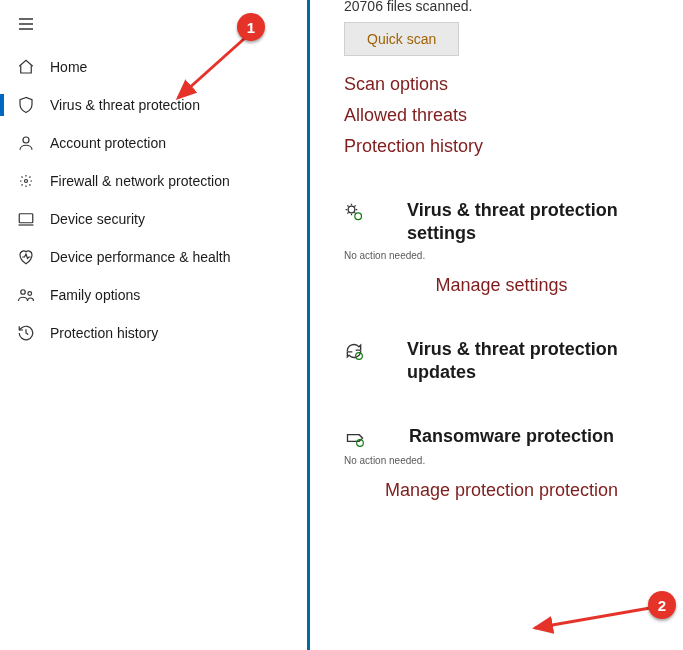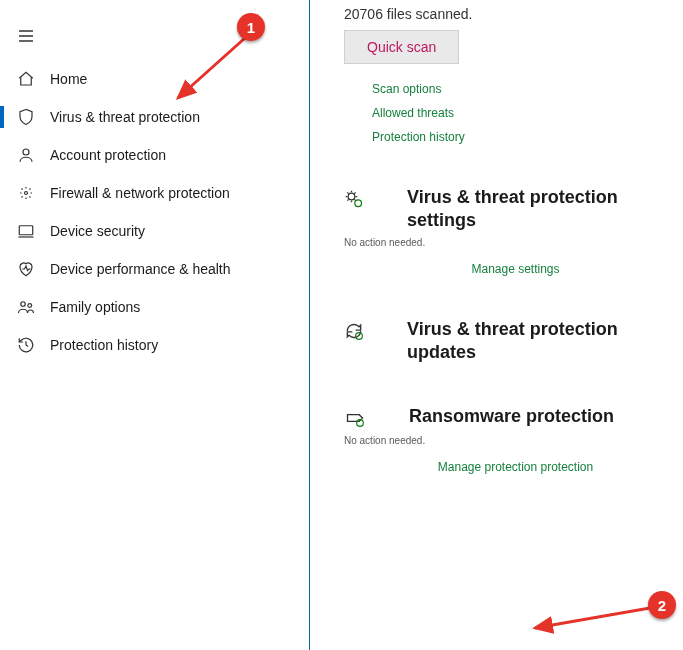--- a/index.html
+++ b/index.html
@@ -10,22 +10,22 @@
     background: #fff;
     width: 683px;
     height: 650px;
     overflow: hidden;
     position: relative;
   }
   .layout { display: flex; height: 100%; }
   .sidebar {
     width: 310px;
     background: #fff;
-    border-right: 1px solid #0369a1;
-    padding-top: 20px;
+    border-right: 3px solid #0369a1;
+    padding-top: 8px;
   }
   .hamburger {
     width: 40px;
     height: 32px;
     display: flex;
     align-items: center;
     justify-content: center;
     margin-left: 6px;
     margin-bottom: 8px;
     cursor: pointer;
@@ -54,46 +54,45 @@
     height: 20px;
     display: flex;
     align-items: center;
     justify-content: center;
     margin-right: 14px;
     color: #333;
   }
   .nav-item .label { font-size: 14px; }
   .content {
     flex: 1;
-    padding: 8px 24px 0 34px;
+    padding: 0 24px 0 34px;
     overflow: hidden;
   }
   .scan-status {
     color: #333;
     font-size: 14px;
     margin-top: -2px;
     margin-bottom: 8px;
   }
   .btn {
     display: inline-block;
     background: #e9e9e9;
     border: 1px solid #d0d0d0;
     padding: 8px 22px;
     font-size: 14px;
-    color: #be185d;
+    color: #a16207;
     cursor: pointer;
     margin-bottom: 18px;
   }
   .link {
-    color: #15803d;
-    font-size: 12px;
+    color: #7f1d1d;
+    font-size: 18px;
     cursor: pointer;
     margin-bottom: 10px;
     display: block;
-    margin-left: 28px;
   }
   .section { margin-top: 42px; }
   .section-head { display: flex; align-items: flex-start; gap: 31px; }
   .section-head .sec-icon {
     width: 22px;
     height: 22px;
     display:flex; align-items:center; justify-content:center;
     margin-right: 12px;
     margin-top: 2px;
     color: #333;

